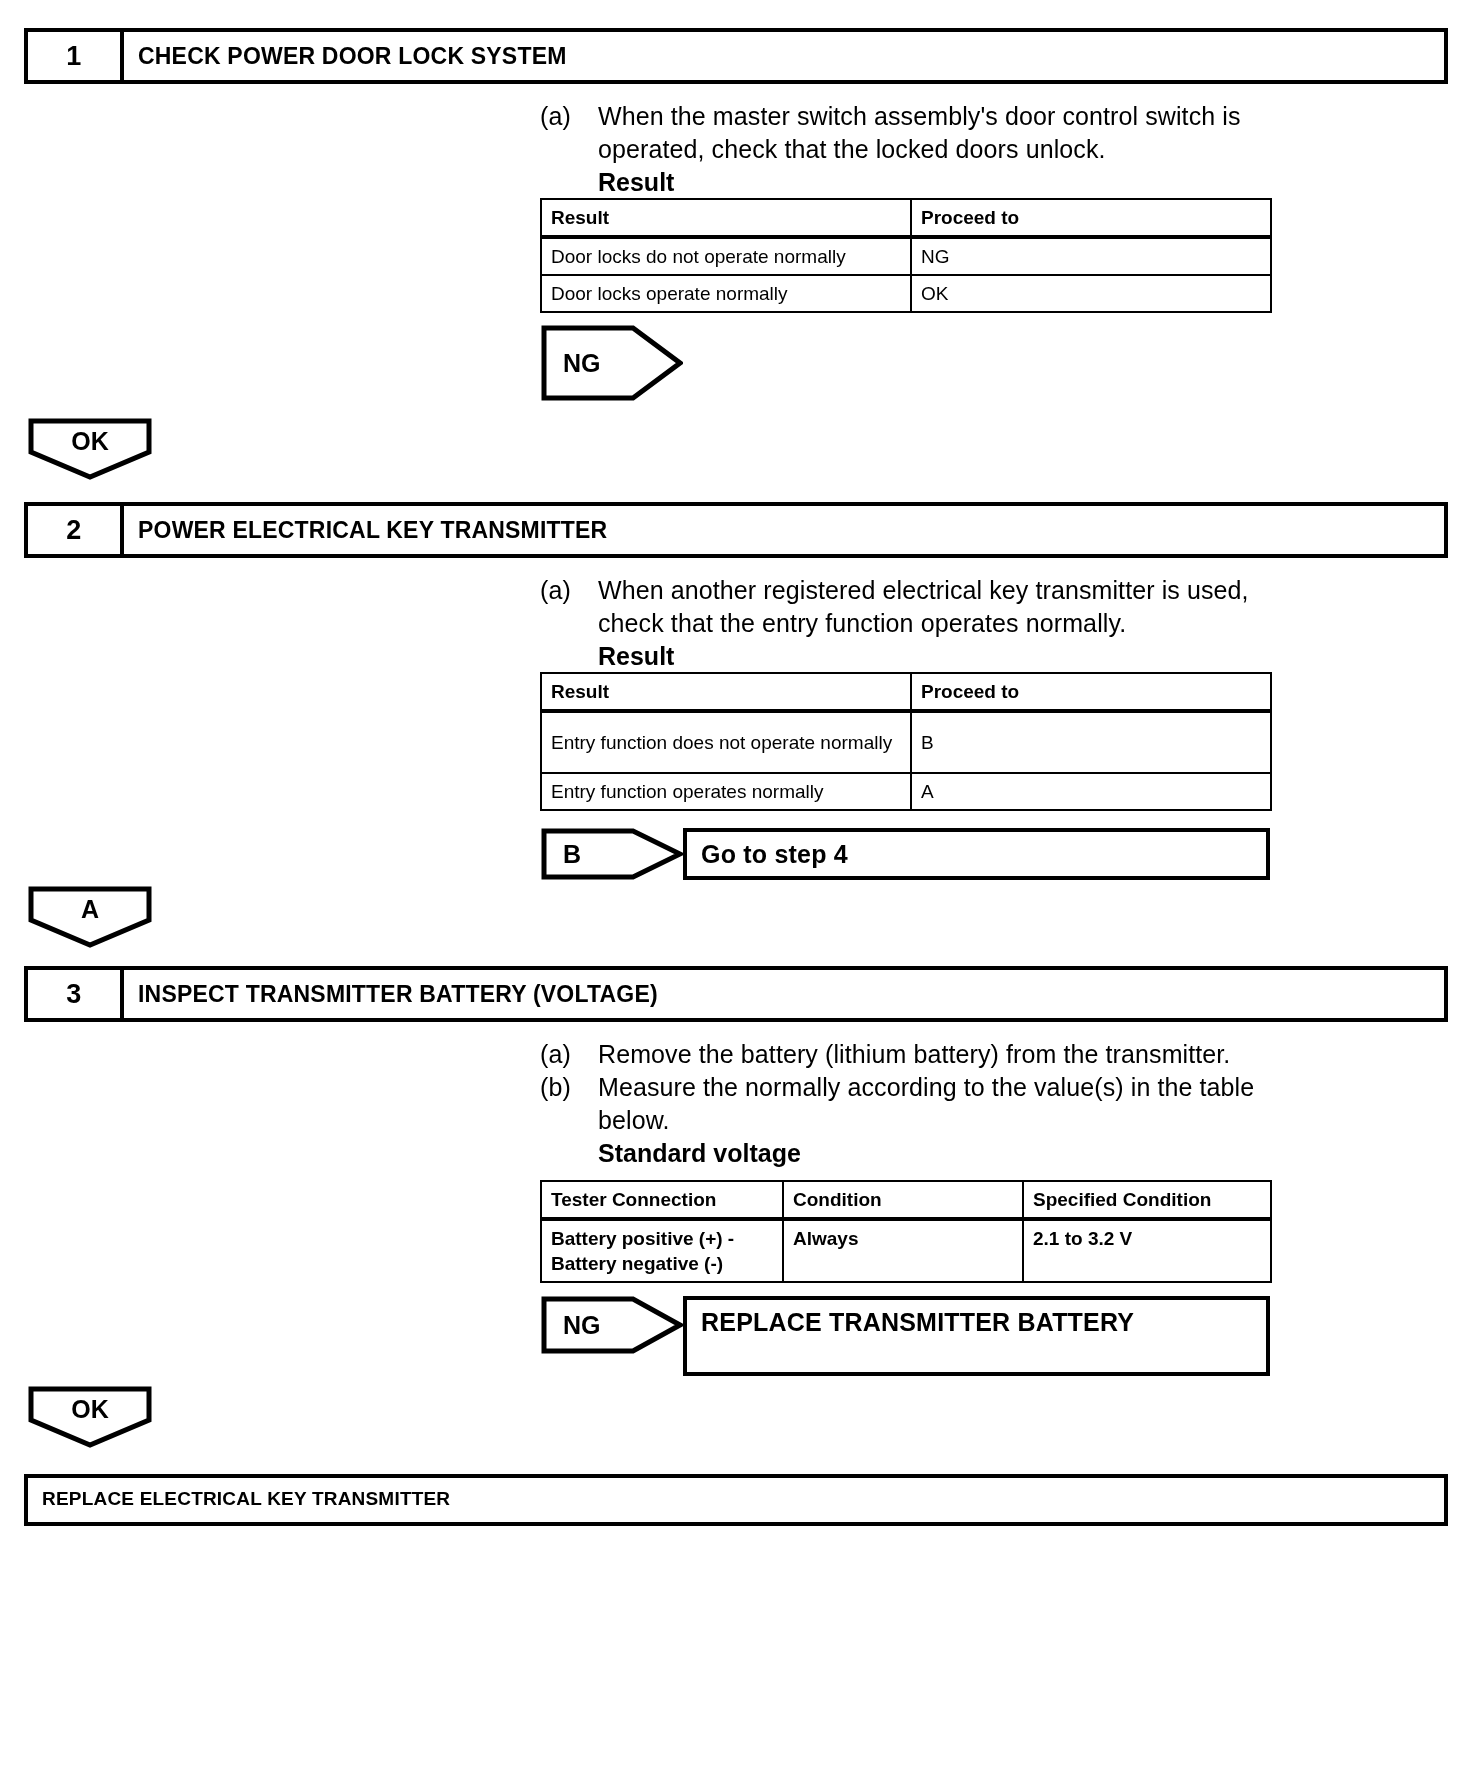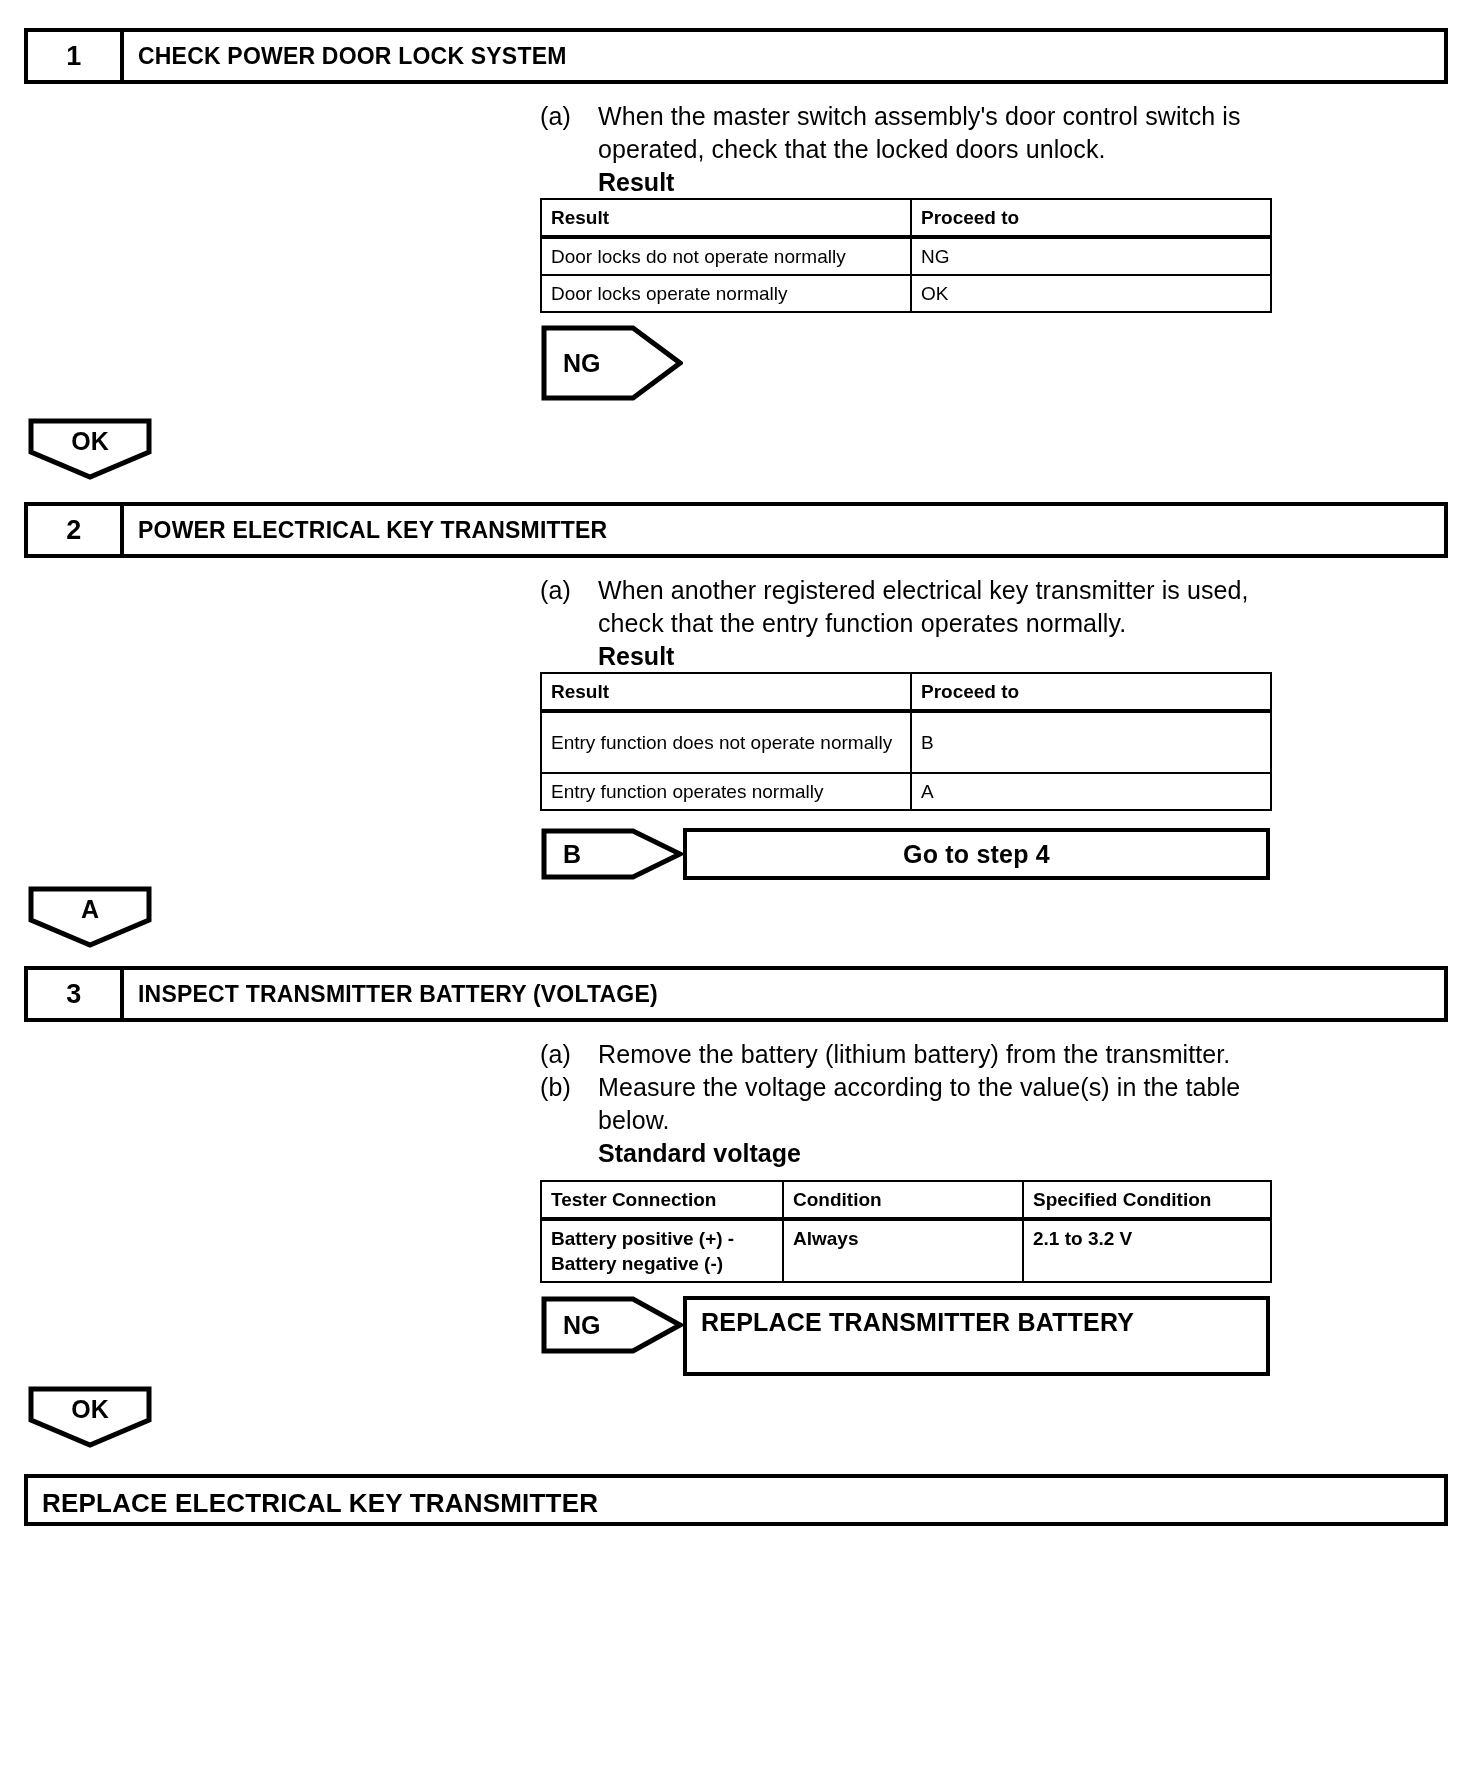--- a/index.html
+++ b/index.html
@@ -136,21 +136,21 @@
     border: 4px solid #000;
     box-sizing: border-box;
     padding: 6px 14px 8px 14px;
     font-size: 25px;
     font-weight: bold;
     line-height: 33px;
     letter-spacing: 0.2px;
     background: #fff;
   }
   .result-box.centered {
-    text-align: center;
+    text-align: left;
   }
 
   
   .down-arrow {
     position: absolute;
     width: 124px;
     height: 62px;
   }
   .down-arrow svg {
     position: absolute;
@@ -172,21 +172,21 @@
   }
 
   
   .final-box {
     position: absolute;
     left: 24px;
     width: 1424px;
     border: 4px solid #000;
     box-sizing: border-box;
     padding: 10px 14px 12px 14px;
-    font-size: 26px;
+    font-size: 19px;
     font-weight: bold;
     letter-spacing: 0.2px;
     background: #fff;
   }
 </style>
 </head>
 <body>
 
 <div class="page">
 
@@ -300,21 +300,21 @@
     <div class="step-title">INSPECT TRANSMITTER BATTERY (VOLTAGE)</div>
   </div>
 
   <div class="instructions" style="top:1038px;">
     <div class="instr-row">
       <span class="instr-label">(a)</span>
       <span class="instr-text">Remove the battery (lithium battery) from the transmitter.</span>
     </div>
     <div class="instr-row">
       <span class="instr-label">(b)</span>
-      <span class="instr-text">Measure the voltage according to the value(s) in the table below.</span>
+      <span class="instr-text">Measure the normally according to the value(s) in the table below.</span>
     </div>
     <div class="sub-heading">Standard voltage</div>
   </div>
 
   <table class="data-table" style="left:540px; top:1180px; width:730px;">
     <colgroup>
         <col style="width:242px">
         <col style="width:240px">
         <col style="width:248px">
       </colgroup>

